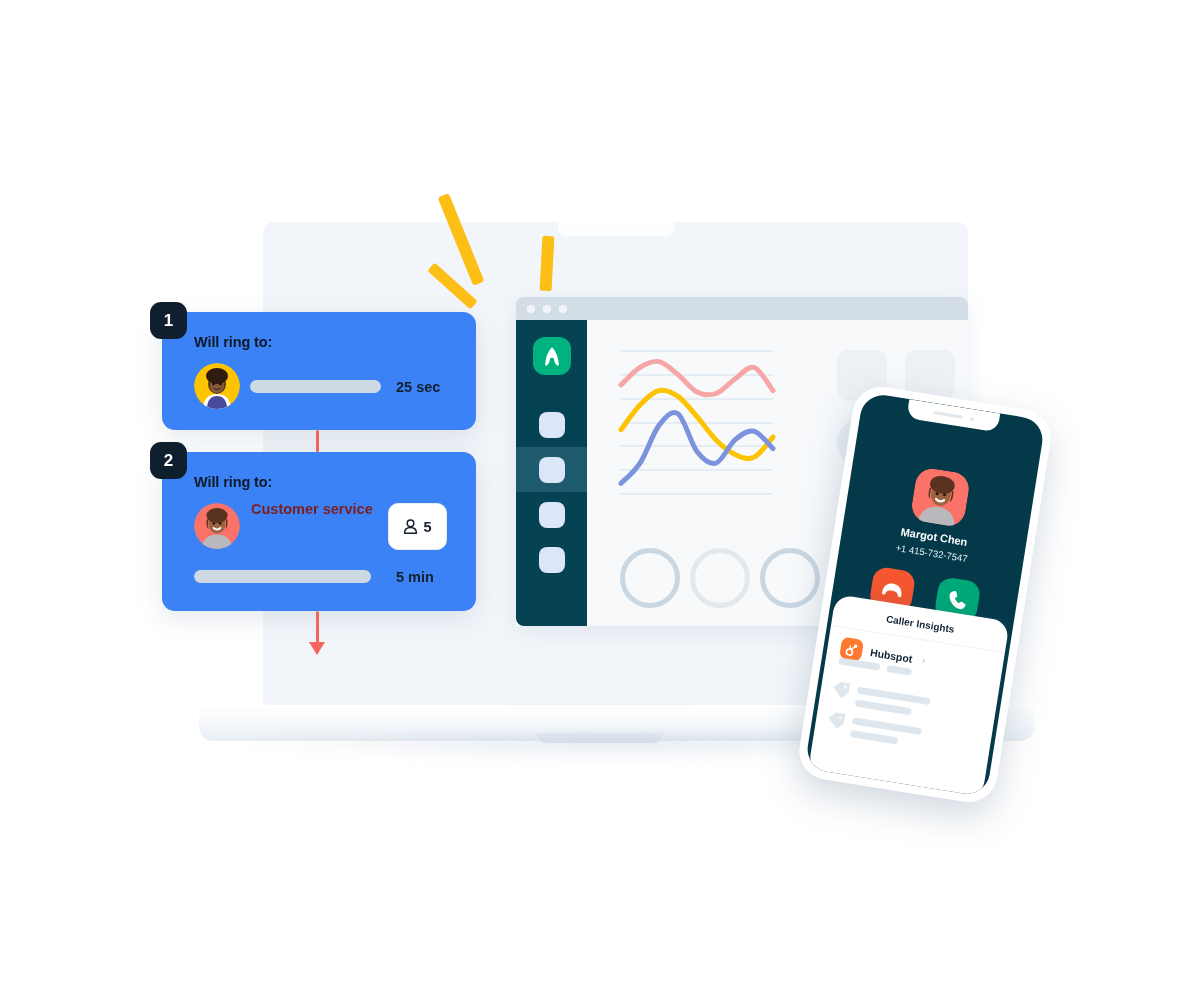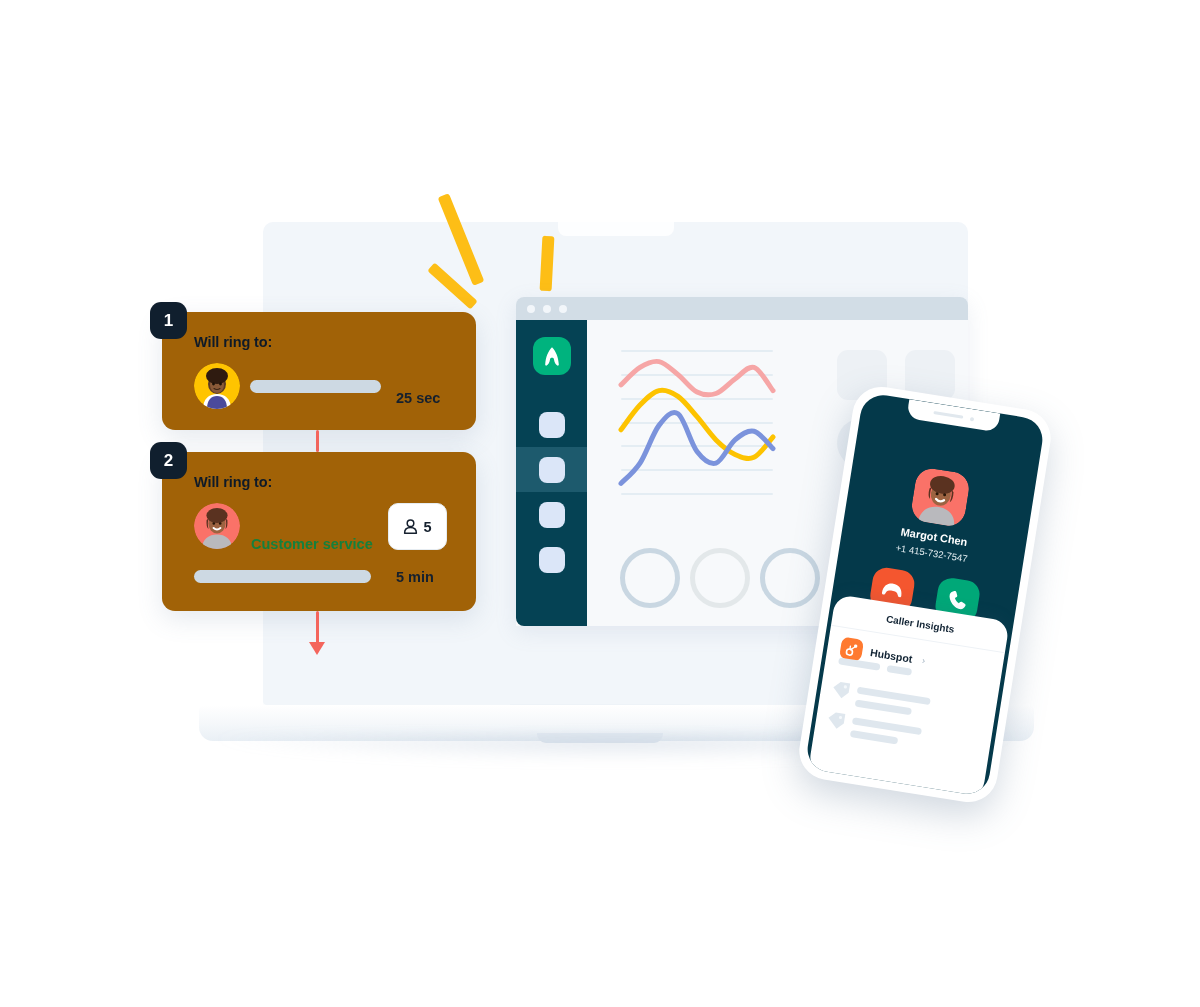--- a/index.html
+++ b/index.html
@@ -171,21 +171,21 @@
     grid-template-columns: repeat(3, 50px);
     grid-template-rows: repeat(3, 50px);
     gap: 18px 18px;
   }
   .tile { background: #edf1f5; border-radius: 11px; }
   .tile.round { border-radius: 25px; background: #e9eef3; }
 
   
   .flow-card {
     position: absolute;
-    background: #a16207;
+    background: #3b82f6;
     border-radius: 13px;
     box-shadow: 0 8px 26px rgba(95,120,150,0.16);
   }
   .card1 { left: 162px; top: 312px; width: 314px; height: 118px; }
   .card2 { left: 162px; top: 452px; width: 314px; height: 159px; }
 
   .card-label {
     position: absolute;
     left: 32px; top: 22px;
     font-size: 14.5px;
@@ -224,29 +224,29 @@
   }
   .bar1 { left: 250px; top: 380px; width: 131px; }
   .bar2 { left: 194px; top: 570px; width: 177px; }
 
   .time-text {
     position: absolute;
     font-size: 14.5px;
     font-weight: 600;
     color: #15202e;
   }
-  .t1 { left: 396px; top: 390px; }
+  .t1 { left: 396px; top: 379px; }
   .t2 { left: 396px; top: 569px; }
 
   .queue-name {
     position: absolute;
-    left: 251px; top: 536px;
+    left: 251px; top: 501px;
     font-size: 14.5px;
     font-weight: 600;
-    color: #15803d;
+    color: #7f1d1d;
     white-space: nowrap;
   }
   .member-pill {
     position: absolute;
     left: 388px; top: 503px;
     width: 57px; height: 45px;
     border: 1px solid #e6ecf1;
     border-radius: 10px;
     background: #fff;
     display: flex; align-items: center; justify-content: center;

